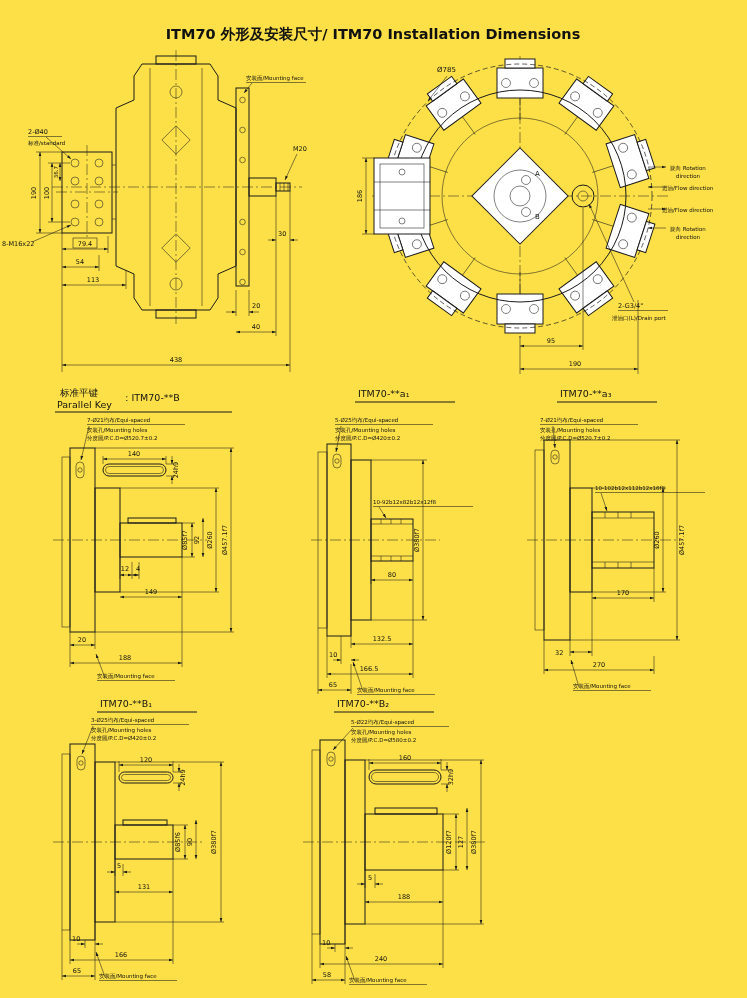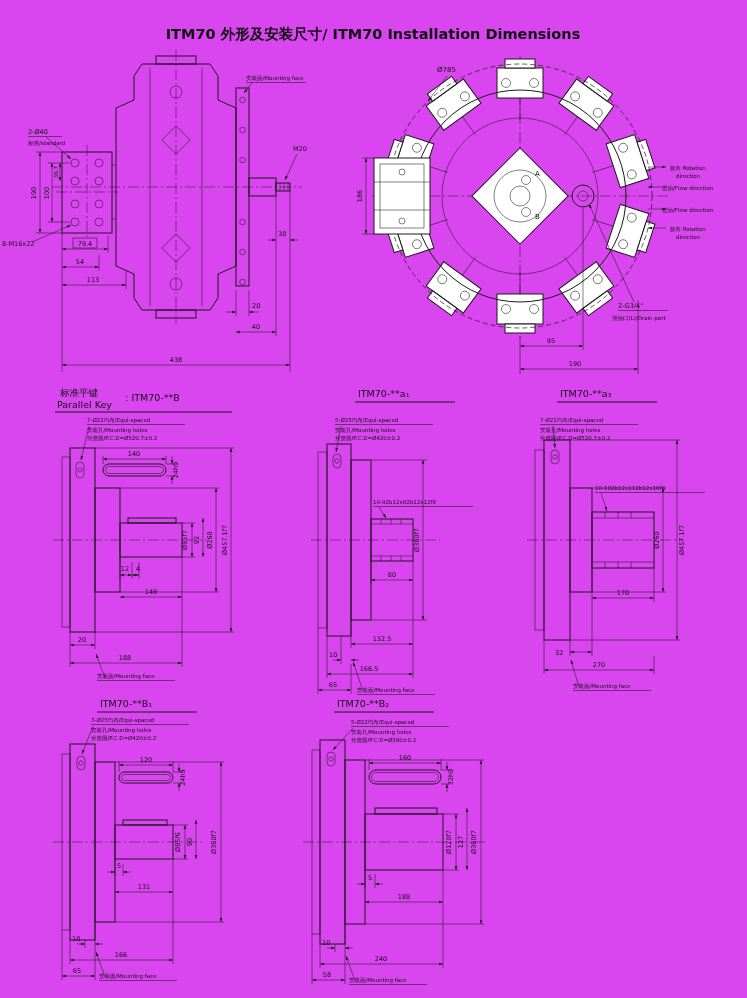--- a/index.html
+++ b/index.html
@@ -1,16 +1,16 @@
 <!DOCTYPE html>
 <html><head>
 <meta charset="utf-8">
 <style>
   html,body{margin:0;padding:0;background:#e9e9e9}
-  .page{position:relative;width:747px;height:998px;background:#d946ef;font-family:"DejaVu Sans",sans-serif;overflow:hidden}
+  .page{position:relative;width:747px;height:998px;background:#fde047;font-family:"DejaVu Sans",sans-serif;overflow:hidden}
   svg{display:block}
   .ln{stroke:#1a1a1a;stroke-width:1;fill:none}
   .lnw{stroke:#1a1a1a;stroke-width:1;fill:#ffffff}
   .thin{stroke:#1a1a1a;stroke-width:.55;fill:none}
   .cl{stroke:#1a1a1a;stroke-width:.5;stroke-dasharray:11 3 2 3;fill:none}
   .dash{stroke:#1a1a1a;stroke-width:.7;stroke-dasharray:5 3;fill:none}
   .dim{stroke:#1a1a1a;stroke-width:.55;fill:none}
   text{fill:#111;font-family:"DejaVu Sans",sans-serif}
   .t7{font-size:7px}.t6{font-size:6.5px}.t5{font-size:5.5px}.t9{font-size:9.5px}
   .title{font-size:14.5px;font-weight:bold}

